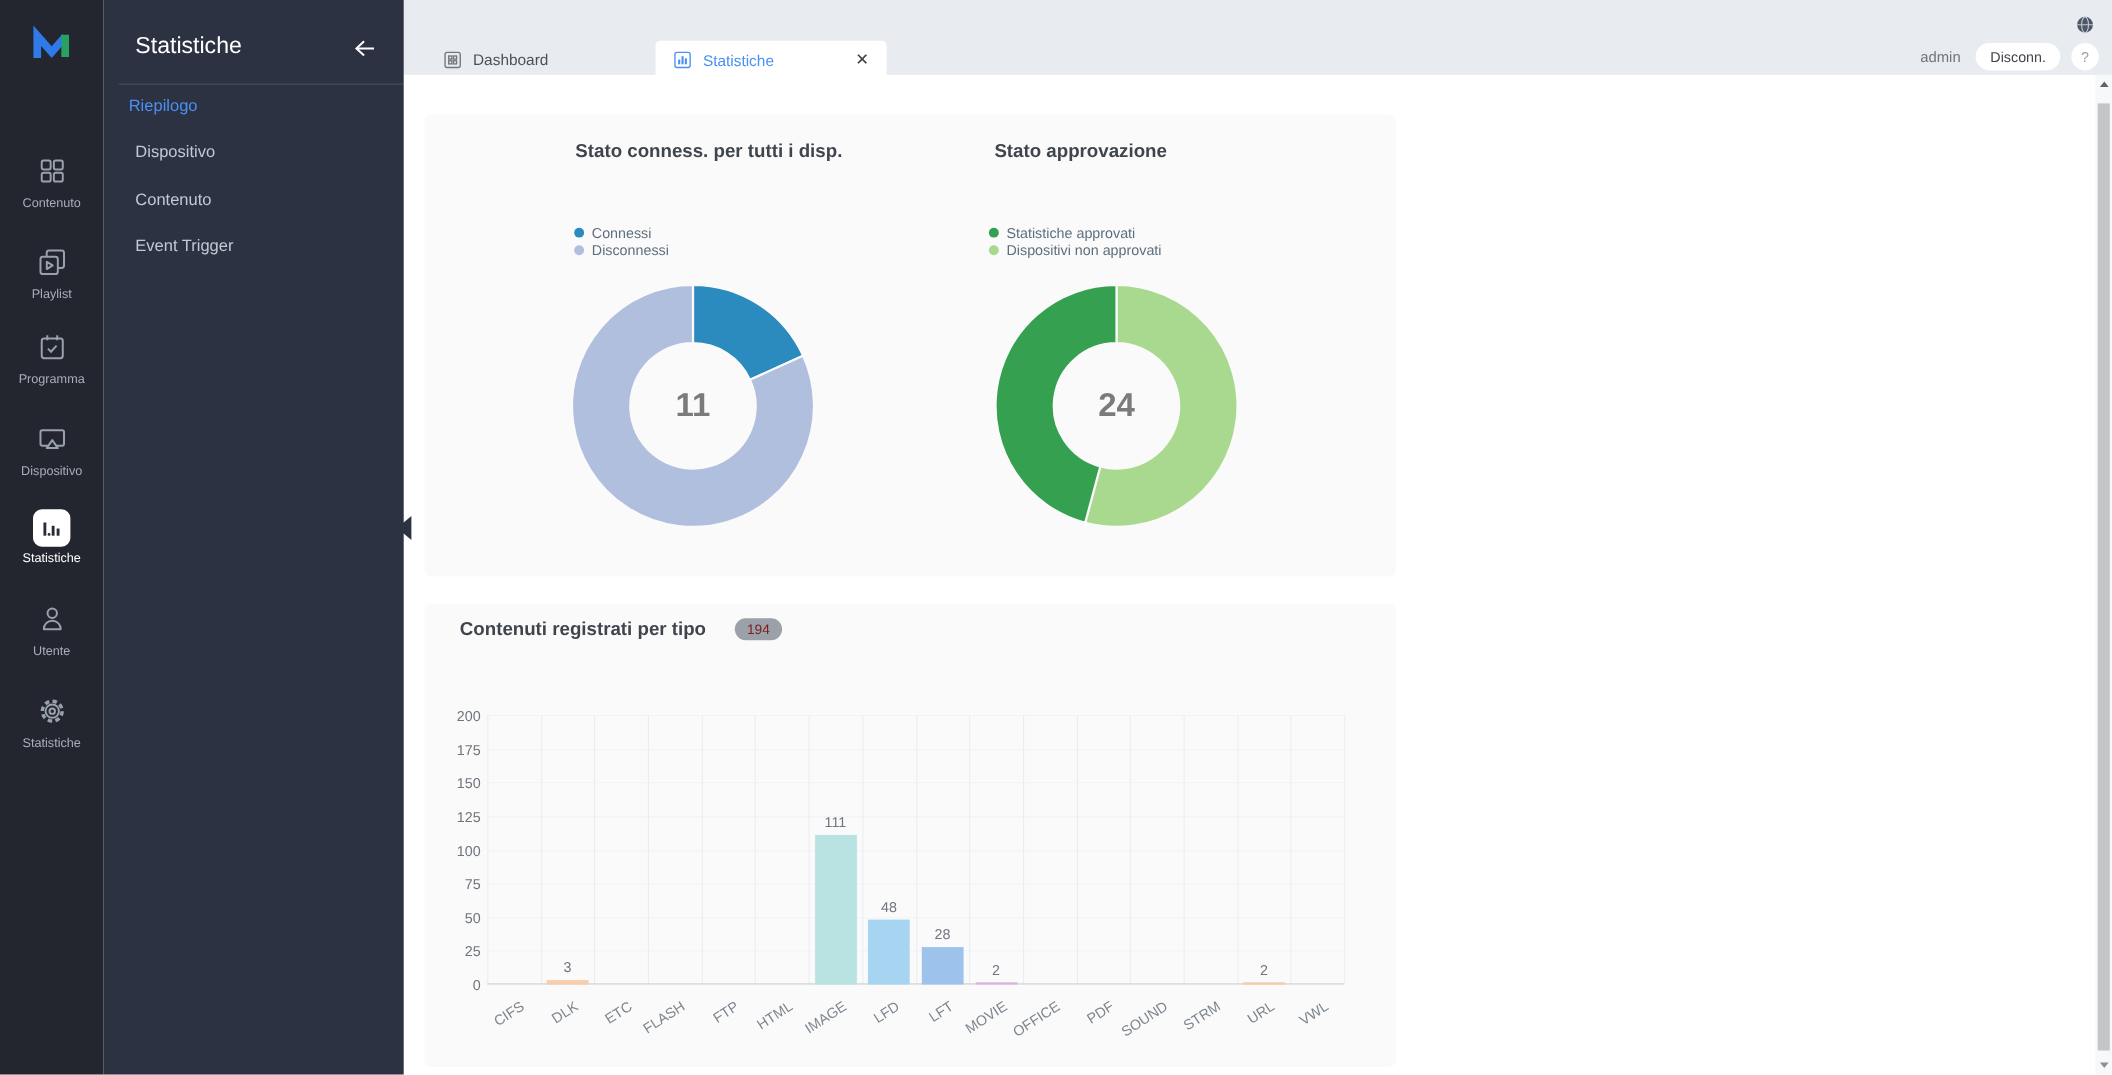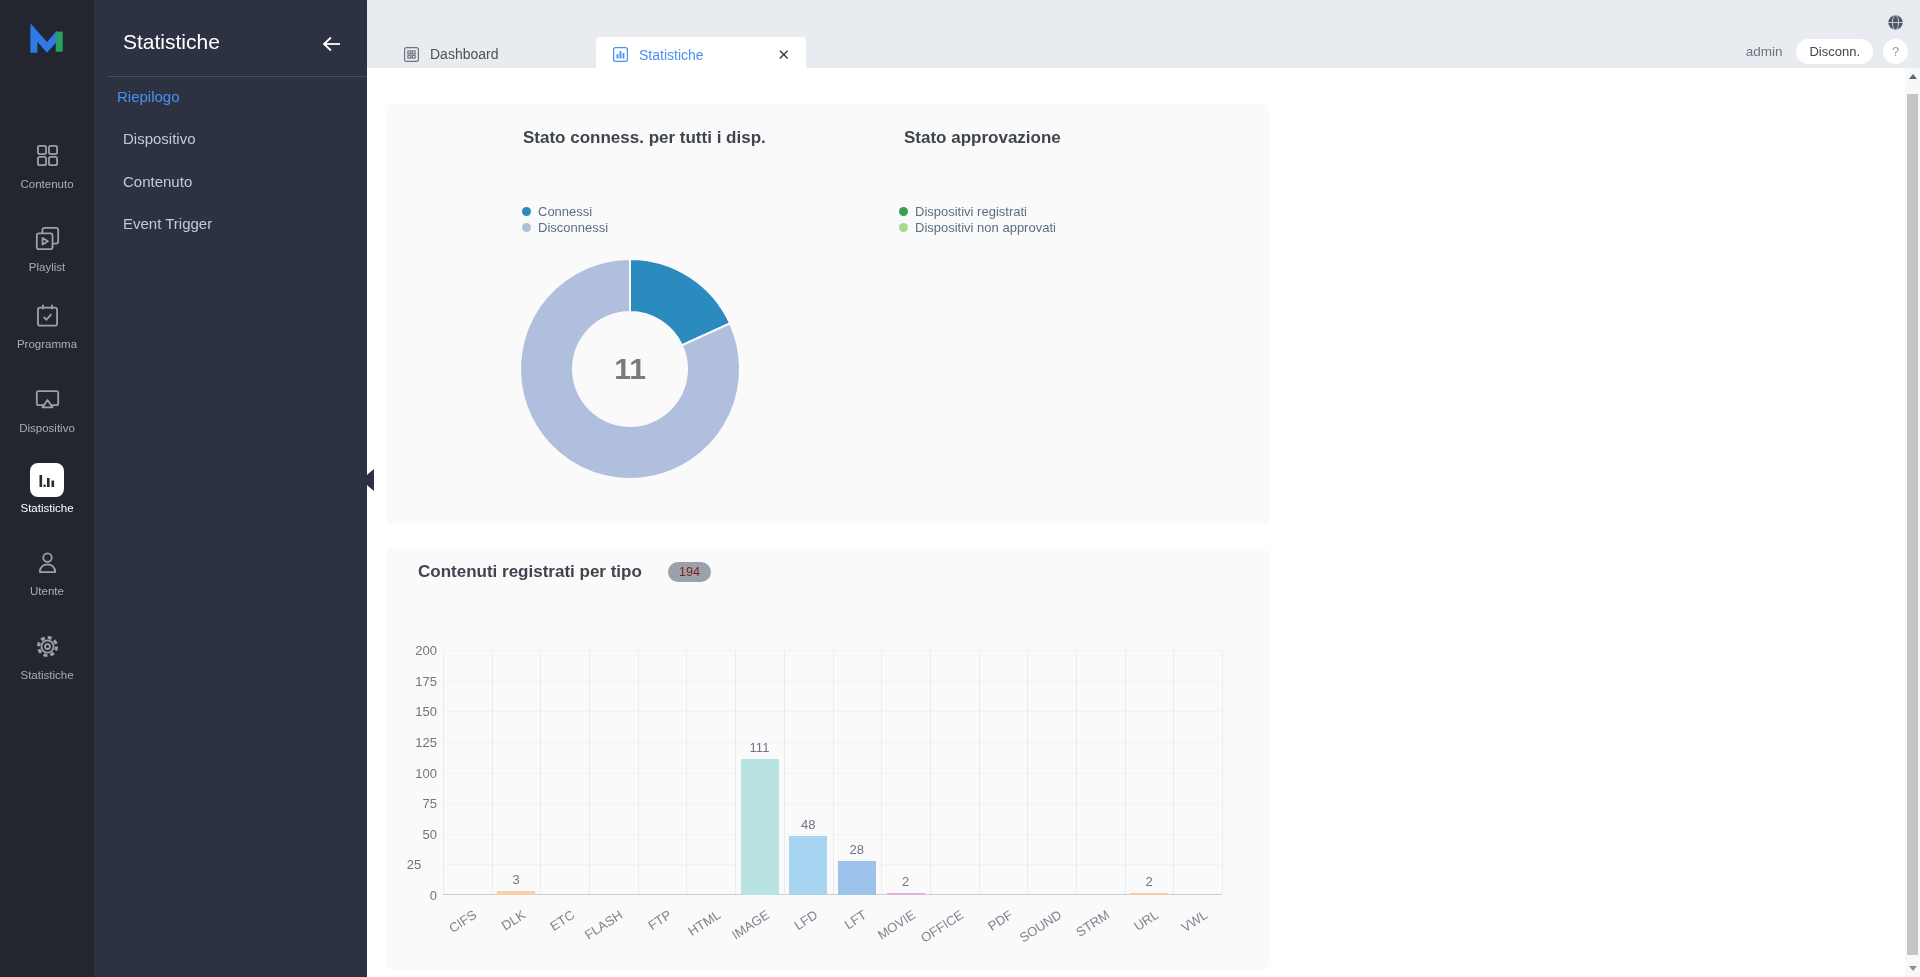--- a/index.html
+++ b/index.html
@@ -229,27 +229,31 @@
             </div>
           </div>
           <div class="donut-wrap" style="left: 130px; top: 151px;"><svg viewBox="0 0 228 228" width="228" height="228">
               <path d="M114.00,4.00 A110,110 0 0 1 214.06,68.30 L165.85,90.32 A57,57 0 0 0 114.00,57.00 Z" fill="#2b8bbf" stroke="#fafafb" stroke-width="2"></path>
               <path d="M214.06,68.30 A110,110 0 1 1 114.00,4.00 L114.00,57.00 A57,57 0 1 0 165.85,90.32 Z" fill="#b0bfde" stroke="#fafafb" stroke-width="2"></path>
             </svg><div class="donut-center">11</div></div>
           <div class="card-title" style="left: 518px; top: 24px;">Stato approvazione</div>
           <div class="legend" style="left: 513px; top: 99px;">
             <div class="legend-row">
               <span class="legend-dot" style="background:#34a050"></span>
-              <span class="legend-lbl">Dispositivi registrati</span>
+              <span class="legend-lbl">Statistiche approvati</span>
             </div>
             <div class="legend-row">
               <span class="legend-dot" style="background:#a8d98f"></span>
               <span class="legend-lbl">Dispositivi non approvati</span>
             </div>
           </div>
+          <div class="donut-wrap" style="left: 515px; top: 151px;"><svg viewBox="0 0 228 228" width="228" height="228">
+              <path d="M114.00,4.00 A110,110 0 1 1 85.53,220.25 L99.25,169.06 A57,57 0 1 0 114.00,57.00 Z" fill="#a8d98f" stroke="#fafafb" stroke-width="2"></path>
+              <path d="M85.53,220.25 A110,110 0 0 1 114.00,4.00 L114.00,57.00 A57,57 0 0 0 99.25,169.06 Z" fill="#34a050" stroke="#fafafb" stroke-width="2"></path>
+            </svg><div class="donut-center">24</div></div>
         </div>
       <div class="card" id="card-bar">
           <div class="card-title" style="left: 32px; top: 13px;">Contenuti registrati per tipo</div>
           <div class="badge" style="left: 282px; top: 13px;">194</div>
           <div class="plot">
             <div class="gl-h" style="top: 214.375px;"></div>
             <div class="gl-h" style="top: 183.75px;"></div>
             <div class="gl-h" style="top: 153.125px;"></div>
             <div class="gl-h" style="top: 122.5px;"></div>
             <div class="gl-h" style="top: 91.875px;"></div>
@@ -268,21 +272,21 @@
             <div class="gl-v" style="left: 438.19px;"></div>
             <div class="gl-v" style="left: 486.88px;"></div>
             <div class="gl-v" style="left: 535.56px;"></div>
             <div class="gl-v" style="left: 584.25px;"></div>
             <div class="gl-v" style="left: 632.94px;"></div>
             <div class="gl-v" style="left: 681.63px;"></div>
             <div class="gl-v" style="left: 730.31px;"></div>
             <div class="gl-v" style="left: 779px;"></div>
             <div class="axis-x"></div>
             <div class="ytick" style="top: 238px;">0</div>
-            <div class="ytick" style="top: 207.375px; text-align: center;">25</div>
+            <div class="ytick" style="top: 207.375px;">25</div>
             <div class="ytick" style="top: 176.75px;">50</div>
             <div class="ytick" style="top: 146.125px;">75</div>
             <div class="ytick" style="top: 115.5px;">100</div>
             <div class="ytick" style="top: 84.875px;">125</div>
             <div class="ytick" style="top: 54.25px;">150</div>
             <div class="ytick" style="top: 23.625px;">175</div>
             <div class="ytick" style="top: -7px;">200</div>
             <div class="xtick" style="left: 28.3px; top: 257px;">CIFS</div>
             <div class="bar" style="left: 54px; top: 241.3px; height: 3.7px; background: rgb(247, 205, 170);"></div>
             <div class="bar-val" style="left: 48px; top: 222.3px;">3</div>

